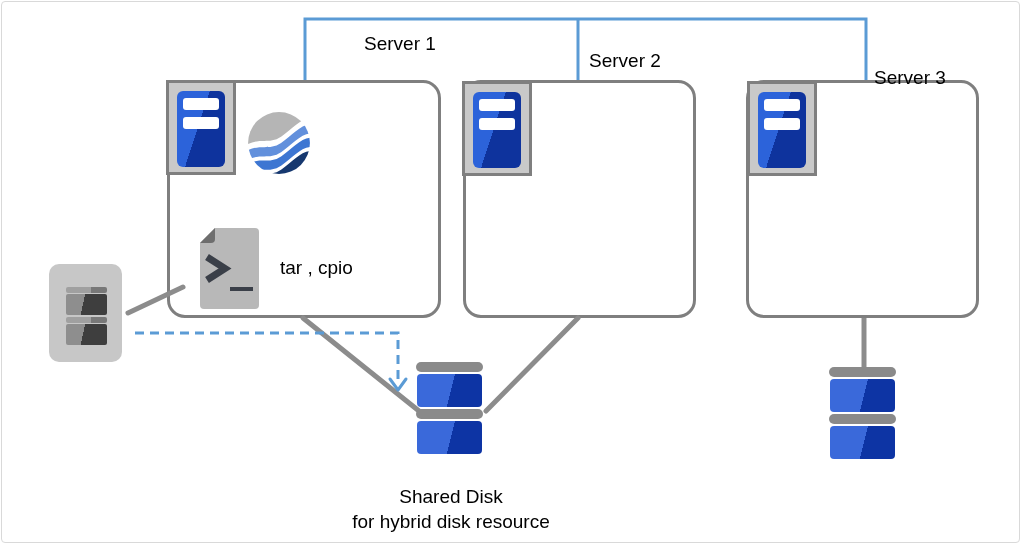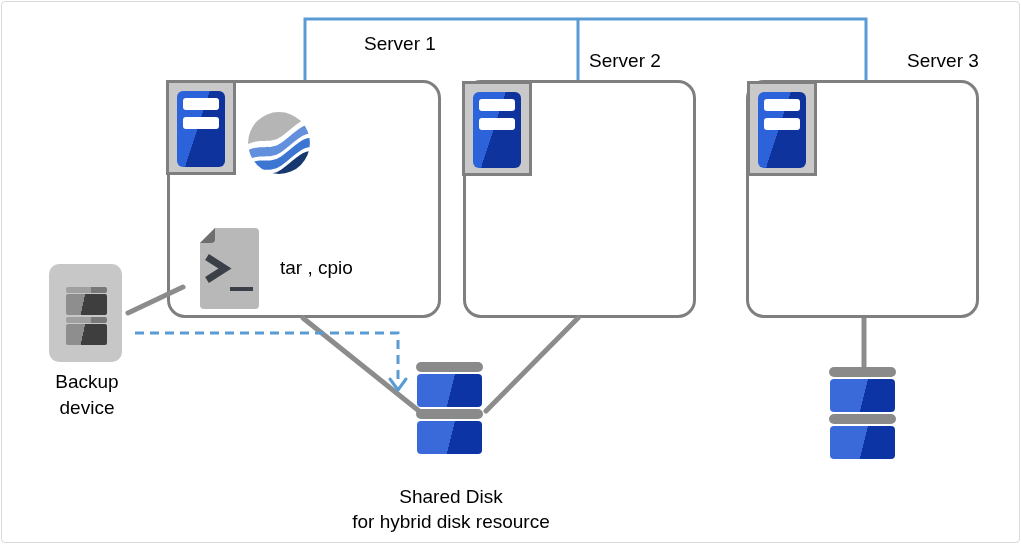--- a/index.html
+++ b/index.html
@@ -76,21 +76,21 @@
     <line x1="128" y1="313" x2="183" y2="287" stroke="#8c8c8c" stroke-width="5" stroke-linecap="round"></line>
     <line x1="303" y1="318" x2="419" y2="411" stroke="#8c8c8c" stroke-width="5" stroke-linecap="round"></line>
     <line x1="578" y1="318" x2="486" y2="411" stroke="#8c8c8c" stroke-width="5" stroke-linecap="round"></line>
     <line x1="864" y1="318" x2="864" y2="368" stroke="#8c8c8c" stroke-width="5"></line>
     <path d="M135,333 H398 V380" fill="none" stroke="#5b9bd5" stroke-width="3" stroke-dasharray="9 6"></path>
     <path d="M390,379 L398,390 L406,379" fill="none" stroke="#5b9bd5" stroke-width="3" stroke-linejoin="round" stroke-linecap="round"></path>
   </svg>
 
   <div class="lbl" style="left:327px;top:32px;margin-left:37px;">Server 1</div>
   <div class="lbl" style="left:589px;top:49px;">Server 2</div>
-  <div class="lbl" style="left:874px;top:49px;margin-left:33px;">Server 3</div>
+  <div class="lbl" style="left:874px;top:66px;">Server 3</div>
 
   <div class="server-icon" style="left:166px;top:80px;">
     <div class="tower">
       <div class="bar b1"></div>
       <div class="bar b2"></div>
     </div>
   </div>
   <div class="server-icon" style="left:462px;top:81px;">
     <div class="tower">
       <div class="bar b1"></div>
@@ -126,22 +126,20 @@
     <line x1="34" y1="63" x2="57" y2="63" stroke="#3a3f48" stroke-width="4"></line>
   </svg>
   <div class="lbl" style="left:280px;top:256px;">tar , cpio</div>
 
   <div class="backup-device">
     <div class="slot-bar" style="top:23px;"></div>
     <div class="slot-body" style="top:30px;"></div>
     <div class="slot-bar" style="top:53px;"></div>
     <div class="slot-body" style="top:60px;"></div>
   </div>
-  <div class="lbl center" style="left:27px;top:369px;width:120px;line-height:26px;">Backup
-device</div>
 
   <div class="disk" style="left:416px;top:362px;">
     <div class="cap"></div>
     <div class="body"></div>
     <div class="cap"></div>
     <div class="body"></div>
   </div>
   <div class="lbl center" style="left:331px;top:469px;width:240px;line-height:25px;margin-top:15px;">Shared Disk
 for hybrid disk resource</div>
 

